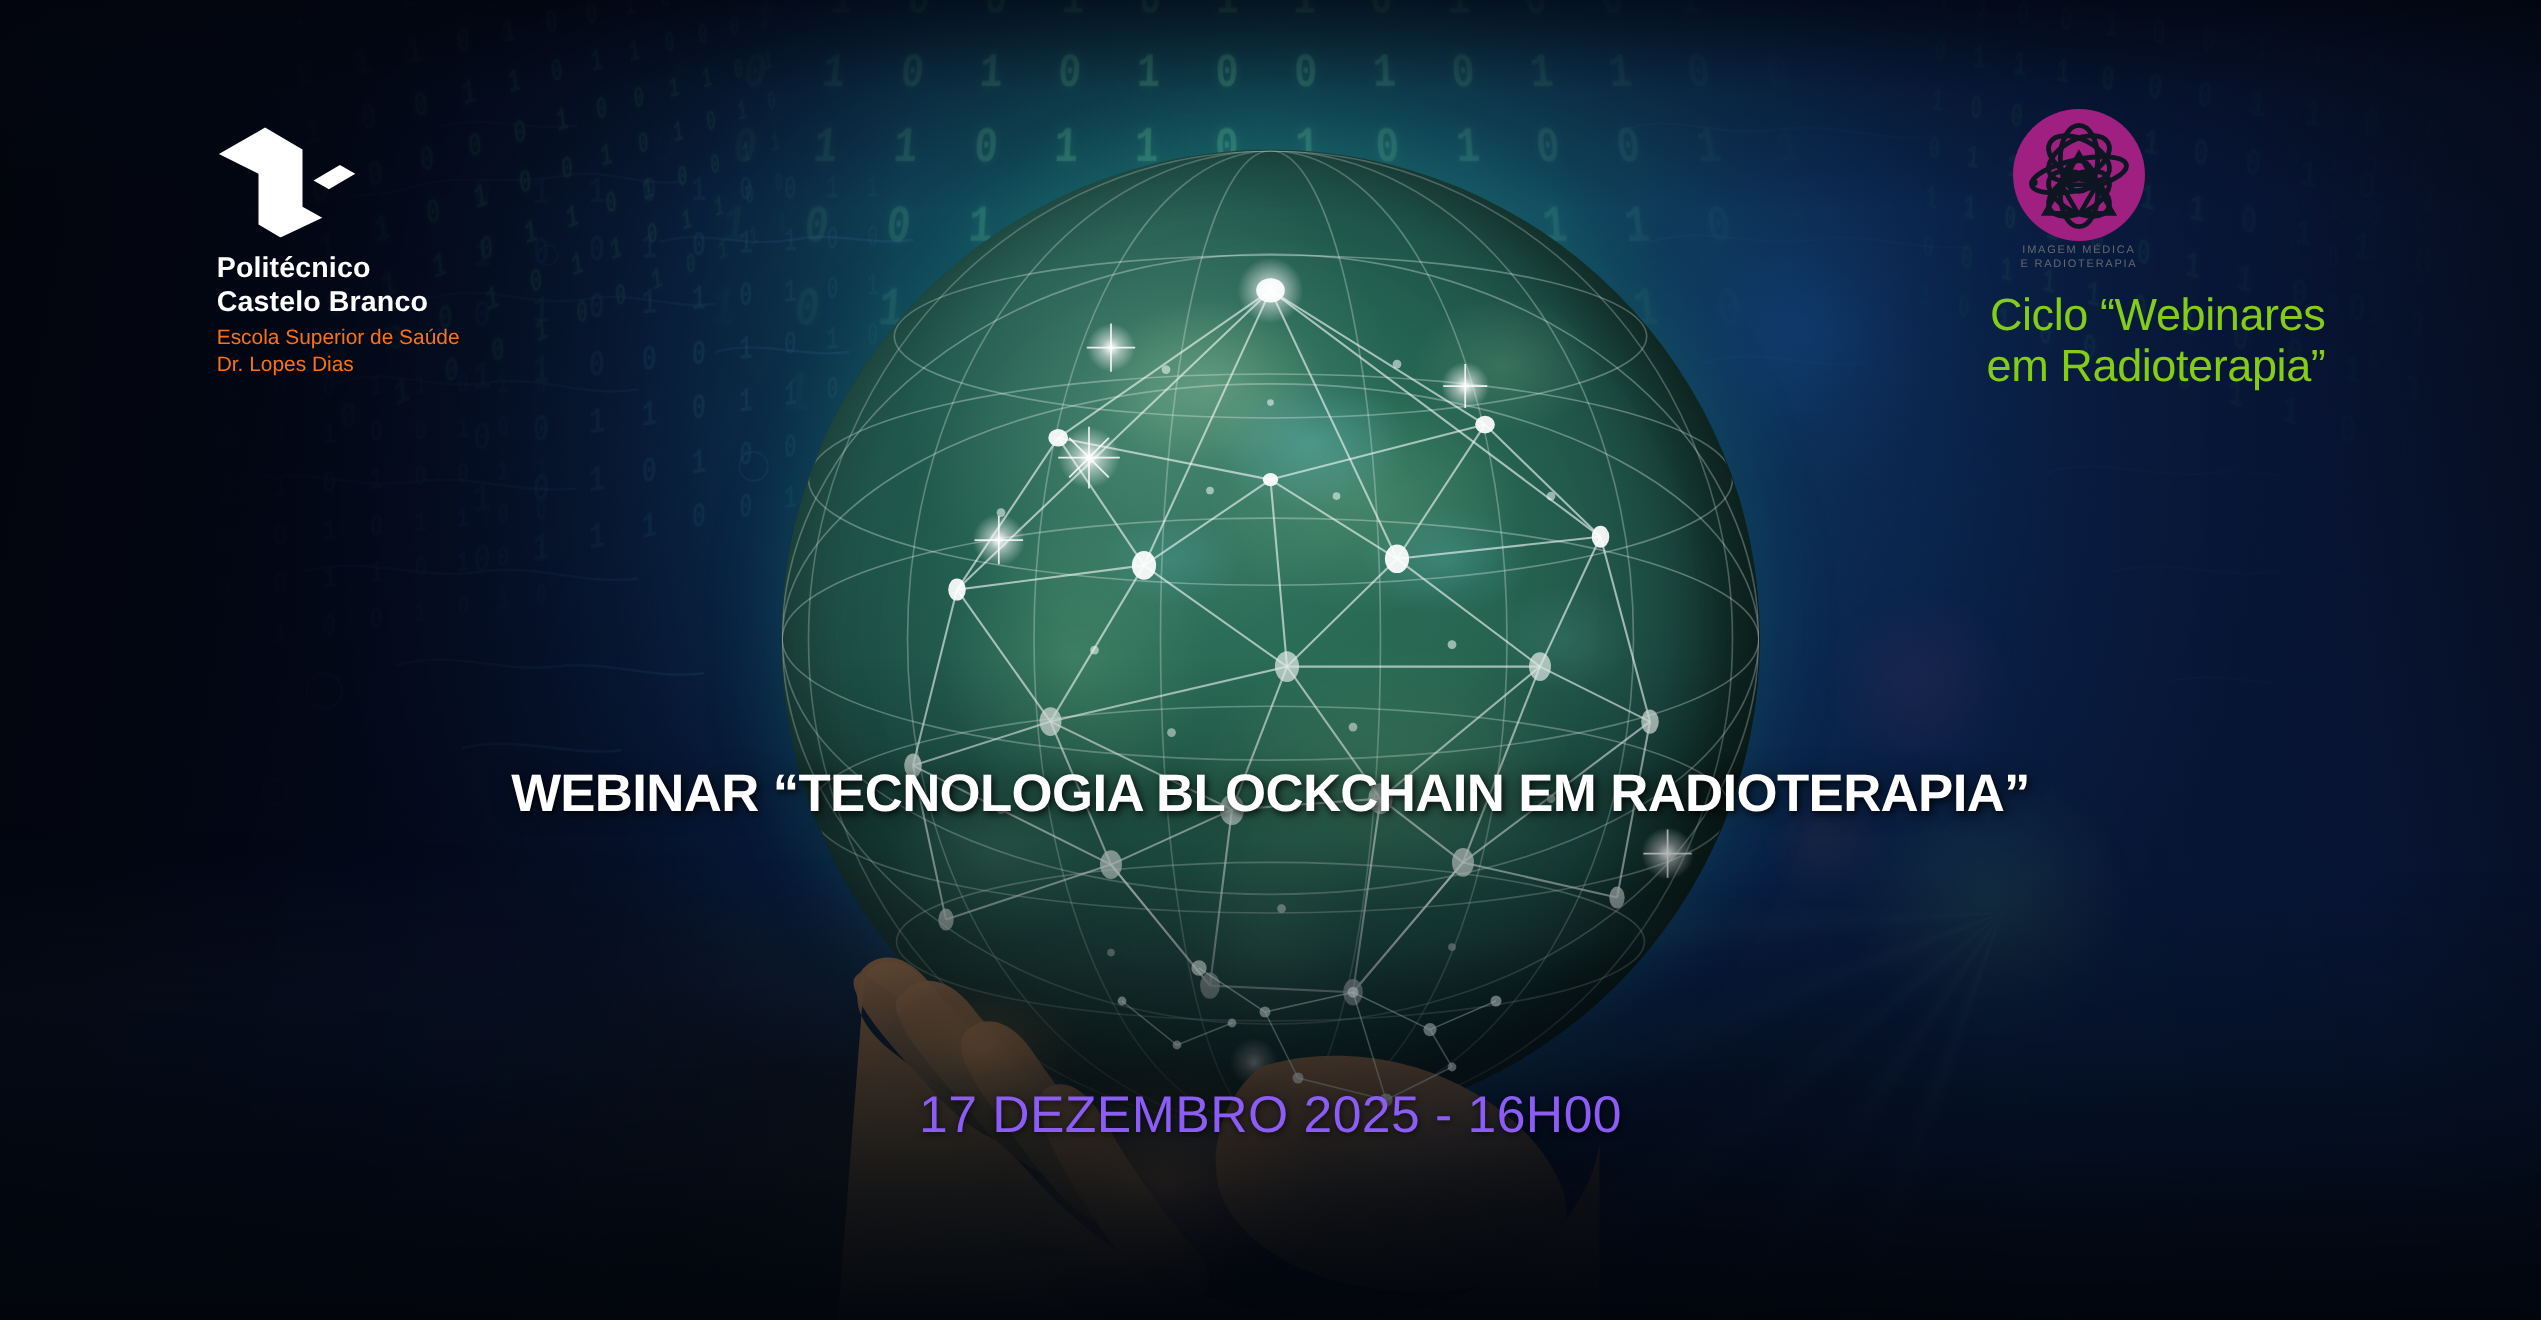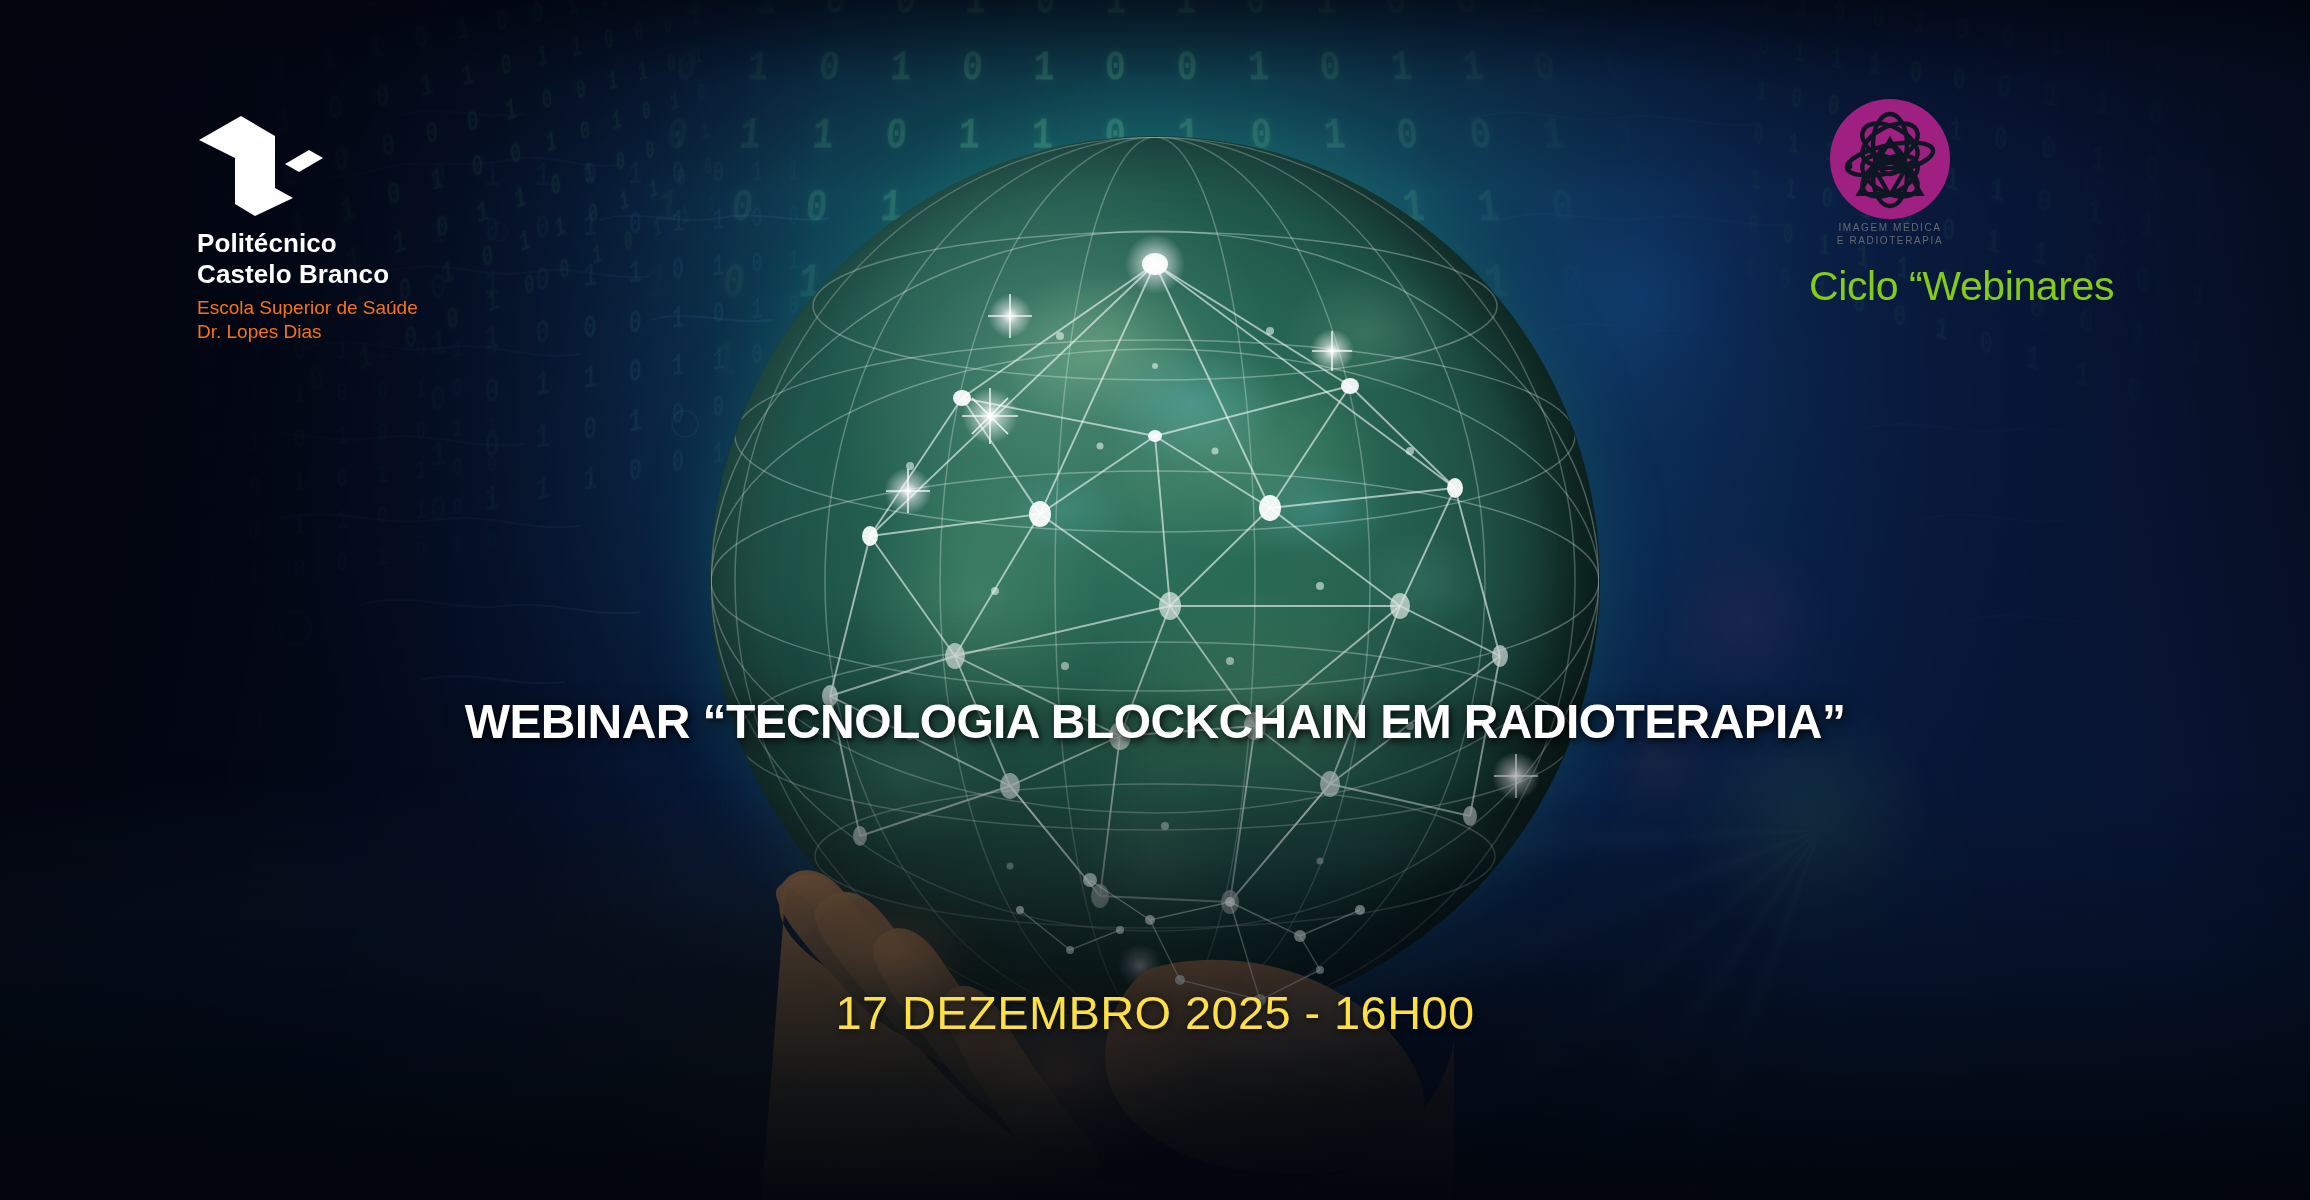--- a/index.html
+++ b/index.html
@@ -274,21 +274,21 @@
     font-size: 48px;
     line-height: 1.34;
     letter-spacing: -0.6px;
     text-shadow: 2px 3px 7px rgba(0,0,0,0.78), 0 0 22px rgba(0,0,0,0.45);
   }
   #date-line {
     position: absolute;
     left: 330px; top: 985px;
     width: 1650px;
     text-align: center;
-    color: #fde047;
+    color: #8b5cf6;
     font-weight: 400;
     font-size: 47px;
     letter-spacing: 0.4px;
     text-shadow: 1px 2px 6px rgba(0,0,0,0.62);
   }
 </style>
 </head>
 <body>
 
 <div id="poster">
@@ -627,19 +627,20 @@
         </g>
         <circle cx="20" cy="68" r="3.4" fill="#0d1622"></circle>
       </svg>
     </div>
     <div class="imr-caption">
       <div>IMAGEM MÉDICA</div>
       <div>E RADIOTERAPIA</div>
     </div>
     <div id="ciclo">
       <div>Ciclo “Webinares</div>
+      <div>em Radioterapia”</div>
     </div>
   </div>
 
   <div id="headline">WEBINAR “TECNOLOGIA BLOCKCHAIN EM RADIOTERAPIA”</div>
   <div id="date-line">17 DEZEMBRO 2025 - 16H00</div>
 
 </div>
 
 </body></html>

